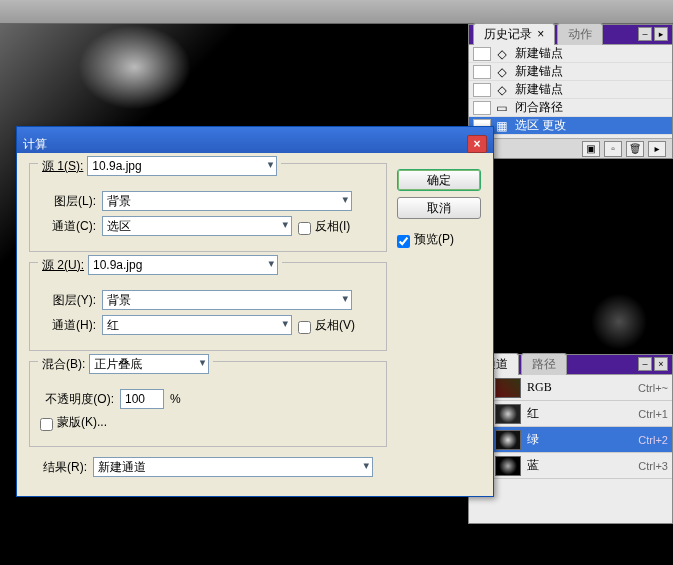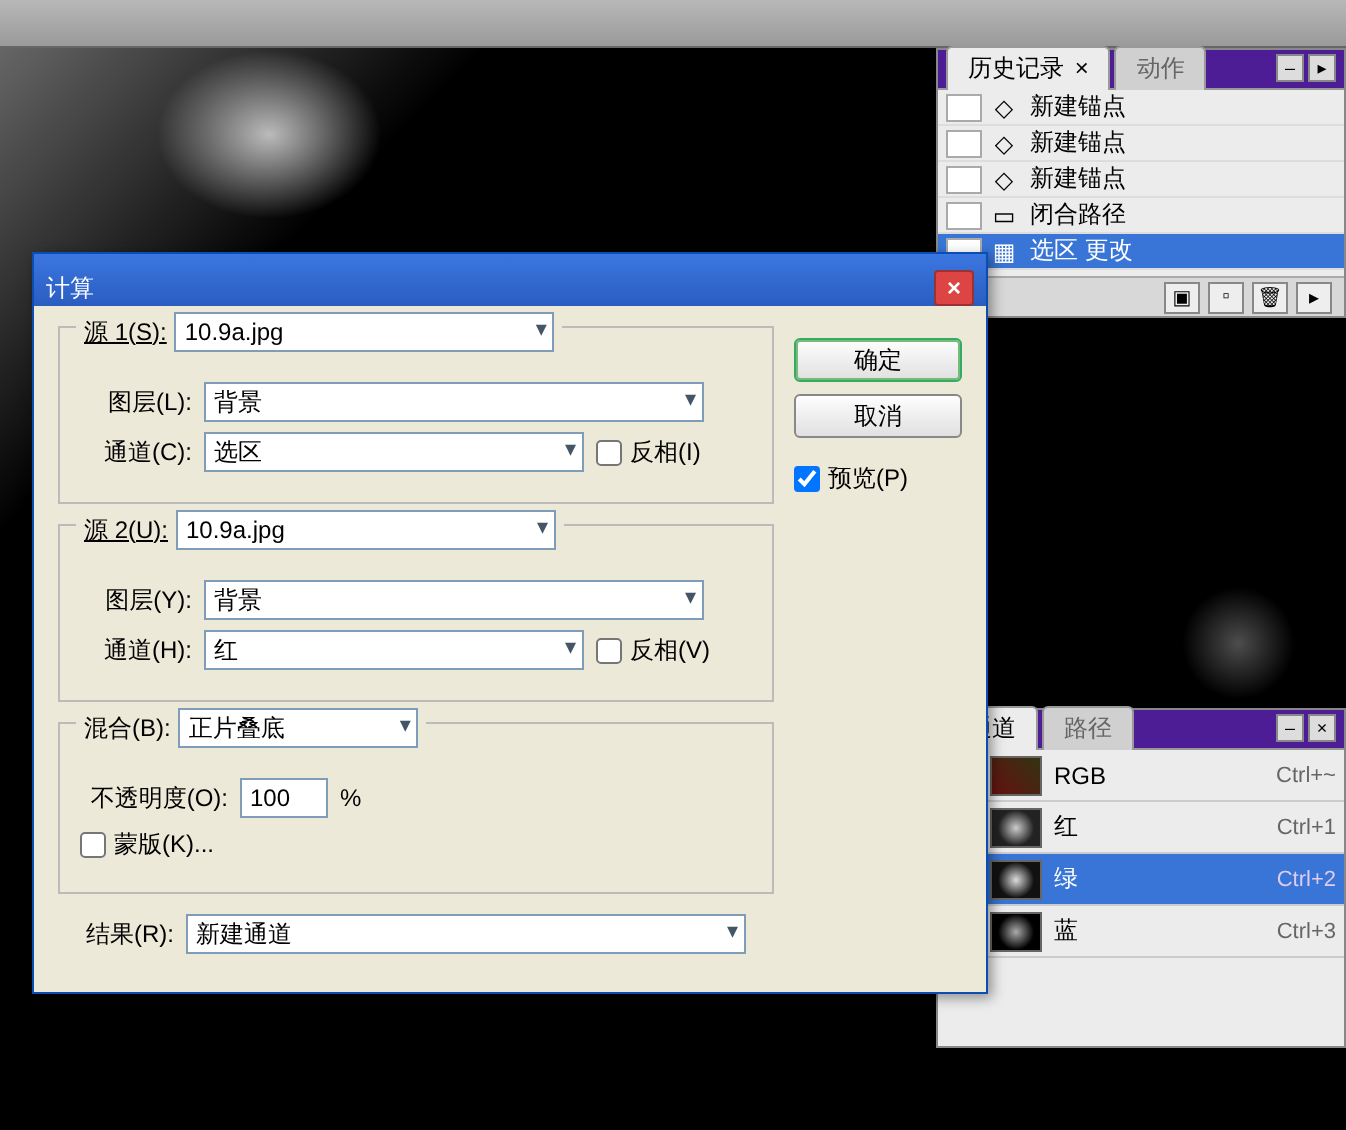--- a/index.html
+++ b/index.html
@@ -38,21 +38,21 @@
 .channels-panel { position: absolute; top: 354px; right: 0; width: 205px; height: 170px; background: #ececec; border: 1px solid #888; }
 .chan-row { display: flex; align-items: center; height: 26px; border-bottom: 1px solid #ccc; padding: 0 4px; }
 .chan-row.selected { background: #3875d7; color: #fff; }
 .chan-vis { width: 18px; height: 18px; border: 1px solid #aaa; background: #fff; margin-right: 4px; display: flex; align-items: center; justify-content: center; }
 .chan-vis.eye::before { content: "●"; font-size: 8px; color: #444; }
 .chan-thumb { width: 26px; height: 20px; border: 1px solid #666; background: #222; margin-right: 6px; }
 .chan-thumb.rgb { background: linear-gradient(45deg, #611, #331); }
 .chan-thumb.red { background: radial-gradient(circle at 50% 50%, #ccc 0%, #222 60%); }
 .chan-thumb.green { background: radial-gradient(circle at 50% 50%, #ddd 0%, #111 60%); }
 .chan-thumb.blue { background: radial-gradient(circle at 50% 50%, #aaa 0%, #000 60%); }
-.chan-name { flex: 1; }
+.chan-name { flex: 1; font-family: Liberation Serif, serif; }
 .chan-shortcut { color: #666; font-size: 11px; }
 .chan-row.selected .chan-shortcut { color: #dce; }
 
 
 .dialog { position: absolute; top: 126px; left: 16px; width: 478px; background: #ece9d8; border: 1px solid #0a4db3; box-shadow: 2px 2px 6px rgba(0,0,0,0.4); }
 .dialog-title { height: 26px; background: linear-gradient(#3b77e0, #2a5dc0); color: #fff; display: flex; align-items: flex-end; padding: 0 6px; font-size: 13px; }
 .dialog-title .spacer { flex: 1; }
 .close-btn { width: 20px; height: 18px; background: #d44; border: 1px solid #933; color: #fff; display: flex; align-items: center; justify-content: center; font-weight: bold; cursor: pointer; border-radius: 2px; }
 .dialog-body { padding: 10px 12px 14px 12px; display: flex; gap: 10px; }
 .dialog-left { flex: 1; }
@@ -60,21 +60,21 @@
 
 .group { border: 1px solid #bbb; padding: 8px 10px 10px 10px; margin-bottom: 10px; position: relative; }
 .group-label { position: absolute; top: -8px; left: 8px; background: #ece9d8; padding: 0 4px; }
 .form-row { display: flex; align-items: center; margin: 5px 0; gap: 6px; }
 .form-row .lbl { width: 56px; text-align: right; }
 .form-row .lbl.wide { width: 74px; }
 select, input[type=text].combo { height: 20px; border: 1px solid #7f9db9; background: #fff; padding: 0 4px; }
 .combo-wrap { position: relative; display: inline-block; }
 .combo-wrap select { appearance: none; padding-right: 18px; }
 .combo-wrap::after { content: "▾"; position: absolute; right: 4px; top: 2px; pointer-events: none; color: #456; font-size: 11px; }
-.chk { display: flex; align-items: center; gap: 4px; }
+.chk { display: flex; align-items: flex-end; gap: 4px; }
 input[type=checkbox] { width: 13px; height: 13px; }
 .btn { height: 22px; border: 1px solid #888; background: linear-gradient(#fefefe, #e0e0e0); border-radius: 3px; cursor: pointer; display: flex; align-items: center; justify-content: center; }
 .btn.default { border: 1px solid #3a6; box-shadow: 0 0 0 1px #7b7 inset; }
 .num-input { width: 44px; height: 20px; border: 1px solid #7f9db9; padding: 0 4px; }
 </style>
 </head>
 <body>
 
 <div class="top-bar"></div>
 

